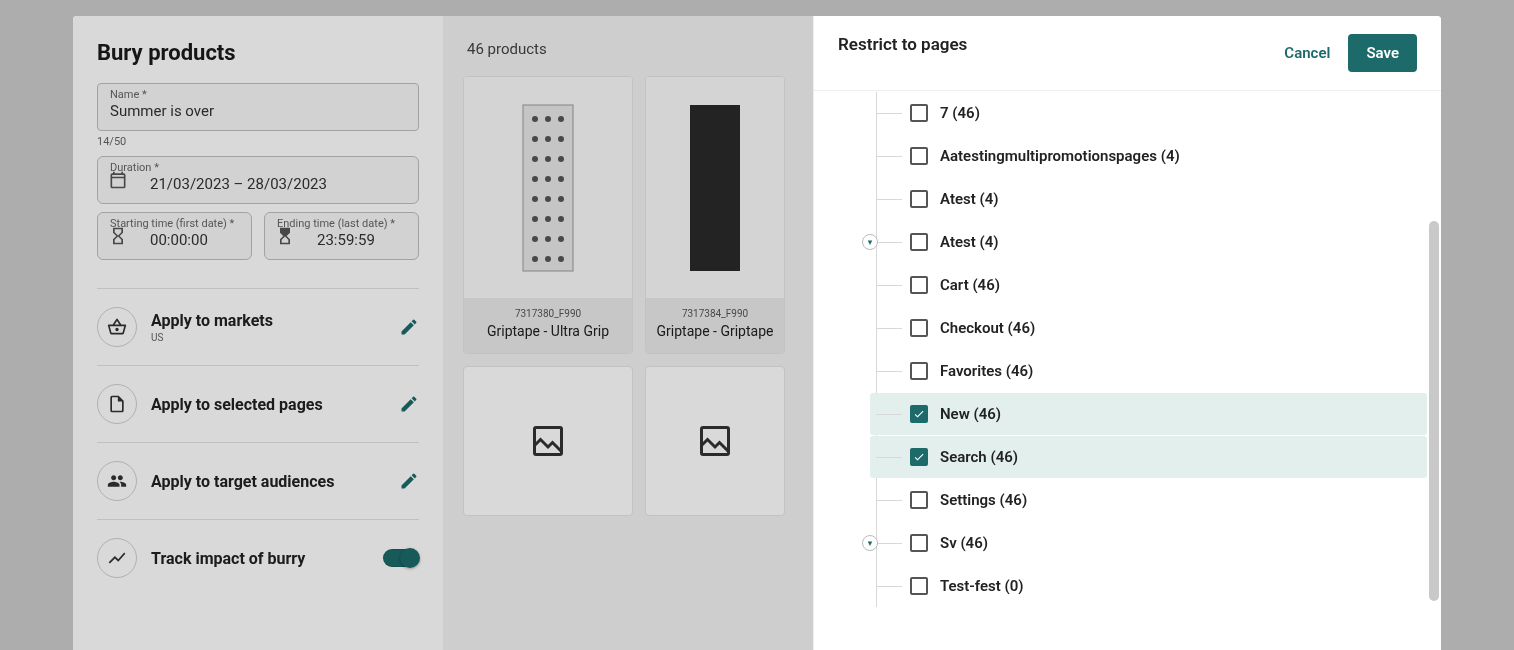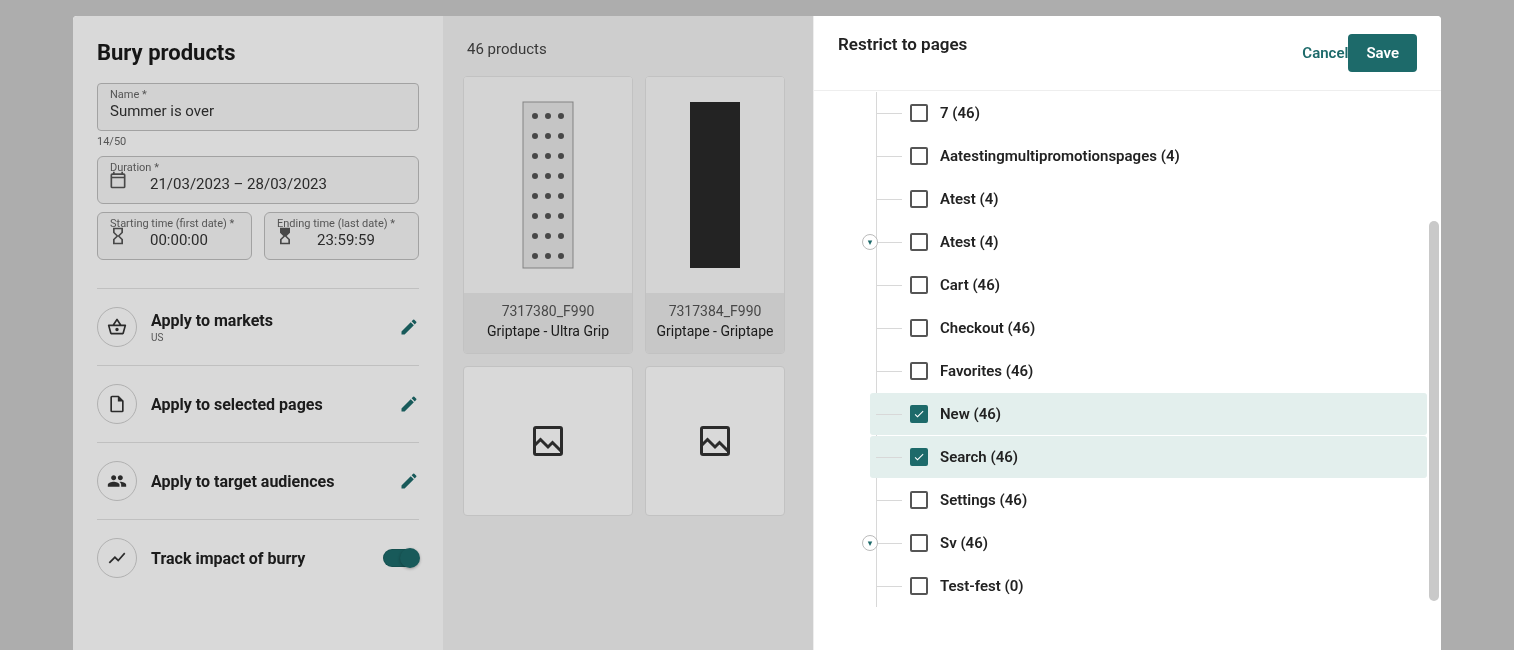--- a/index.html
+++ b/index.html
@@ -64,35 +64,35 @@
   .prod-head { font-size: 15px; color: #444; padding: 0 24px 18px 24px; }
   .prod-grid { display: flex; gap: 12px; padding: 0 0 0 20px; flex-wrap: wrap; }
   .prod-card {
     width: 170px; height: 278px; background: #fff; border-radius: 4px; border: 1px solid #e4e4e4;
     display: flex; flex-direction: column; overflow: hidden;
   }
   .prod-card.half { width: 170px; height: 150px; align-items: center; justify-content: center; }
   .prod-img-wrap { flex: 1; display: flex; align-items: center; justify-content: center; background: #fafafa; }
   .prod-img { width: 52px; height: 168px; }
   .prod-meta { background: #eaeaea; padding: 10px 8px 14px; text-align: center; }
-  .prod-sku { font-size: 14px; color: #555; }
+  .prod-sku { font-size: 10px; color: #555; }
   .prod-name { font-size: 14px; color: #222; margin-top: 4px; white-space: nowrap; overflow: hidden; text-overflow: ellipsis; }
   .row2 { display: flex; gap: 12px; padding: 12px 0 0 20px; }
   .broken-ic { width: 36px; height: 36px; }
   
   
   .right-pane {
     width: 628px; background: #fff; display: flex; flex-direction: column; border-left: 1px solid #eee;
   }
   .right-head {
     display: flex; align-items: flex-start; justify-content: space-between;
     padding: 18px 24px; border-bottom: 1px solid #eee;
   }
   .right-title { font-size: 17px; font-weight: 600; color: #222; }
-  .right-actions { display: flex; align-items: center; }
+  .right-actions { display: flex; align-items: center; gap: 18px; }
   .cancel { color: #1d6a6a; font-weight: 600; font-size: 15px; cursor: pointer; }
   .save-btn {
     background: #1d6a6a; color: #fff; border: none; border-radius: 4px;
     padding: 10px 18px; font-size: 15px; font-weight: 600; cursor: pointer;
   }
   
   .tree { flex: 1; overflow-y: auto; padding: 0 14px 0 0; position: relative; }
   .tree-inner { padding-left: 56px; position: relative; }
   .vline { position: absolute; left: 62px; top: 0; bottom: 0; width: 1px; background: #d8d8d8; }
   

